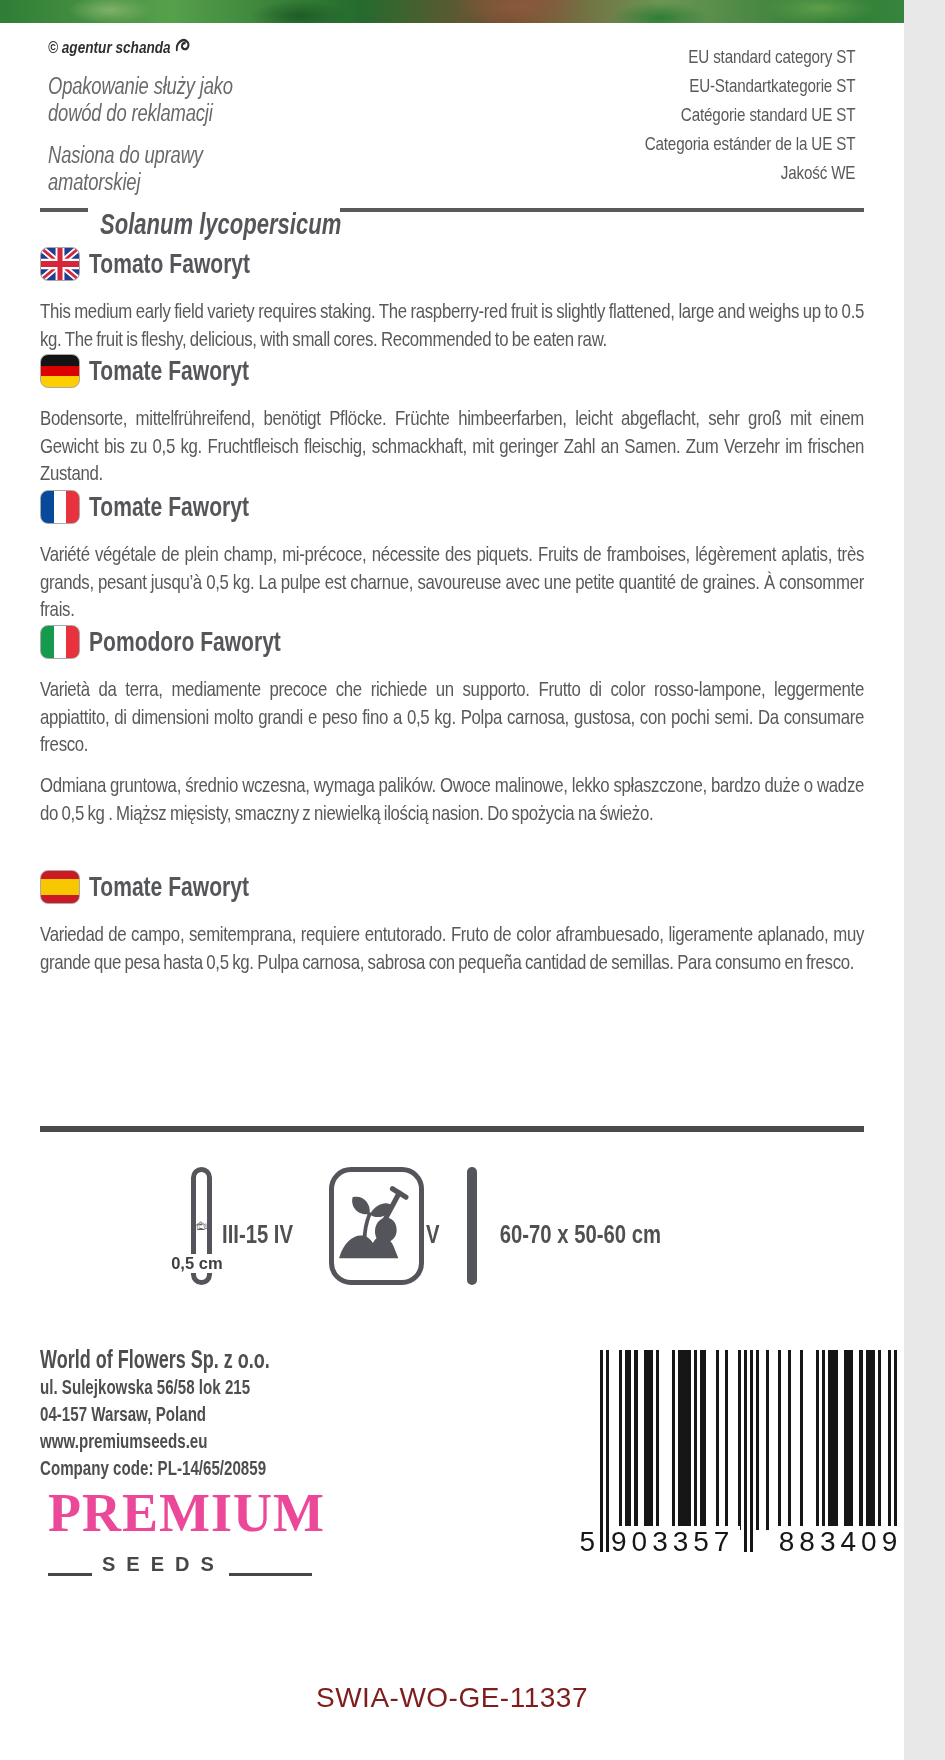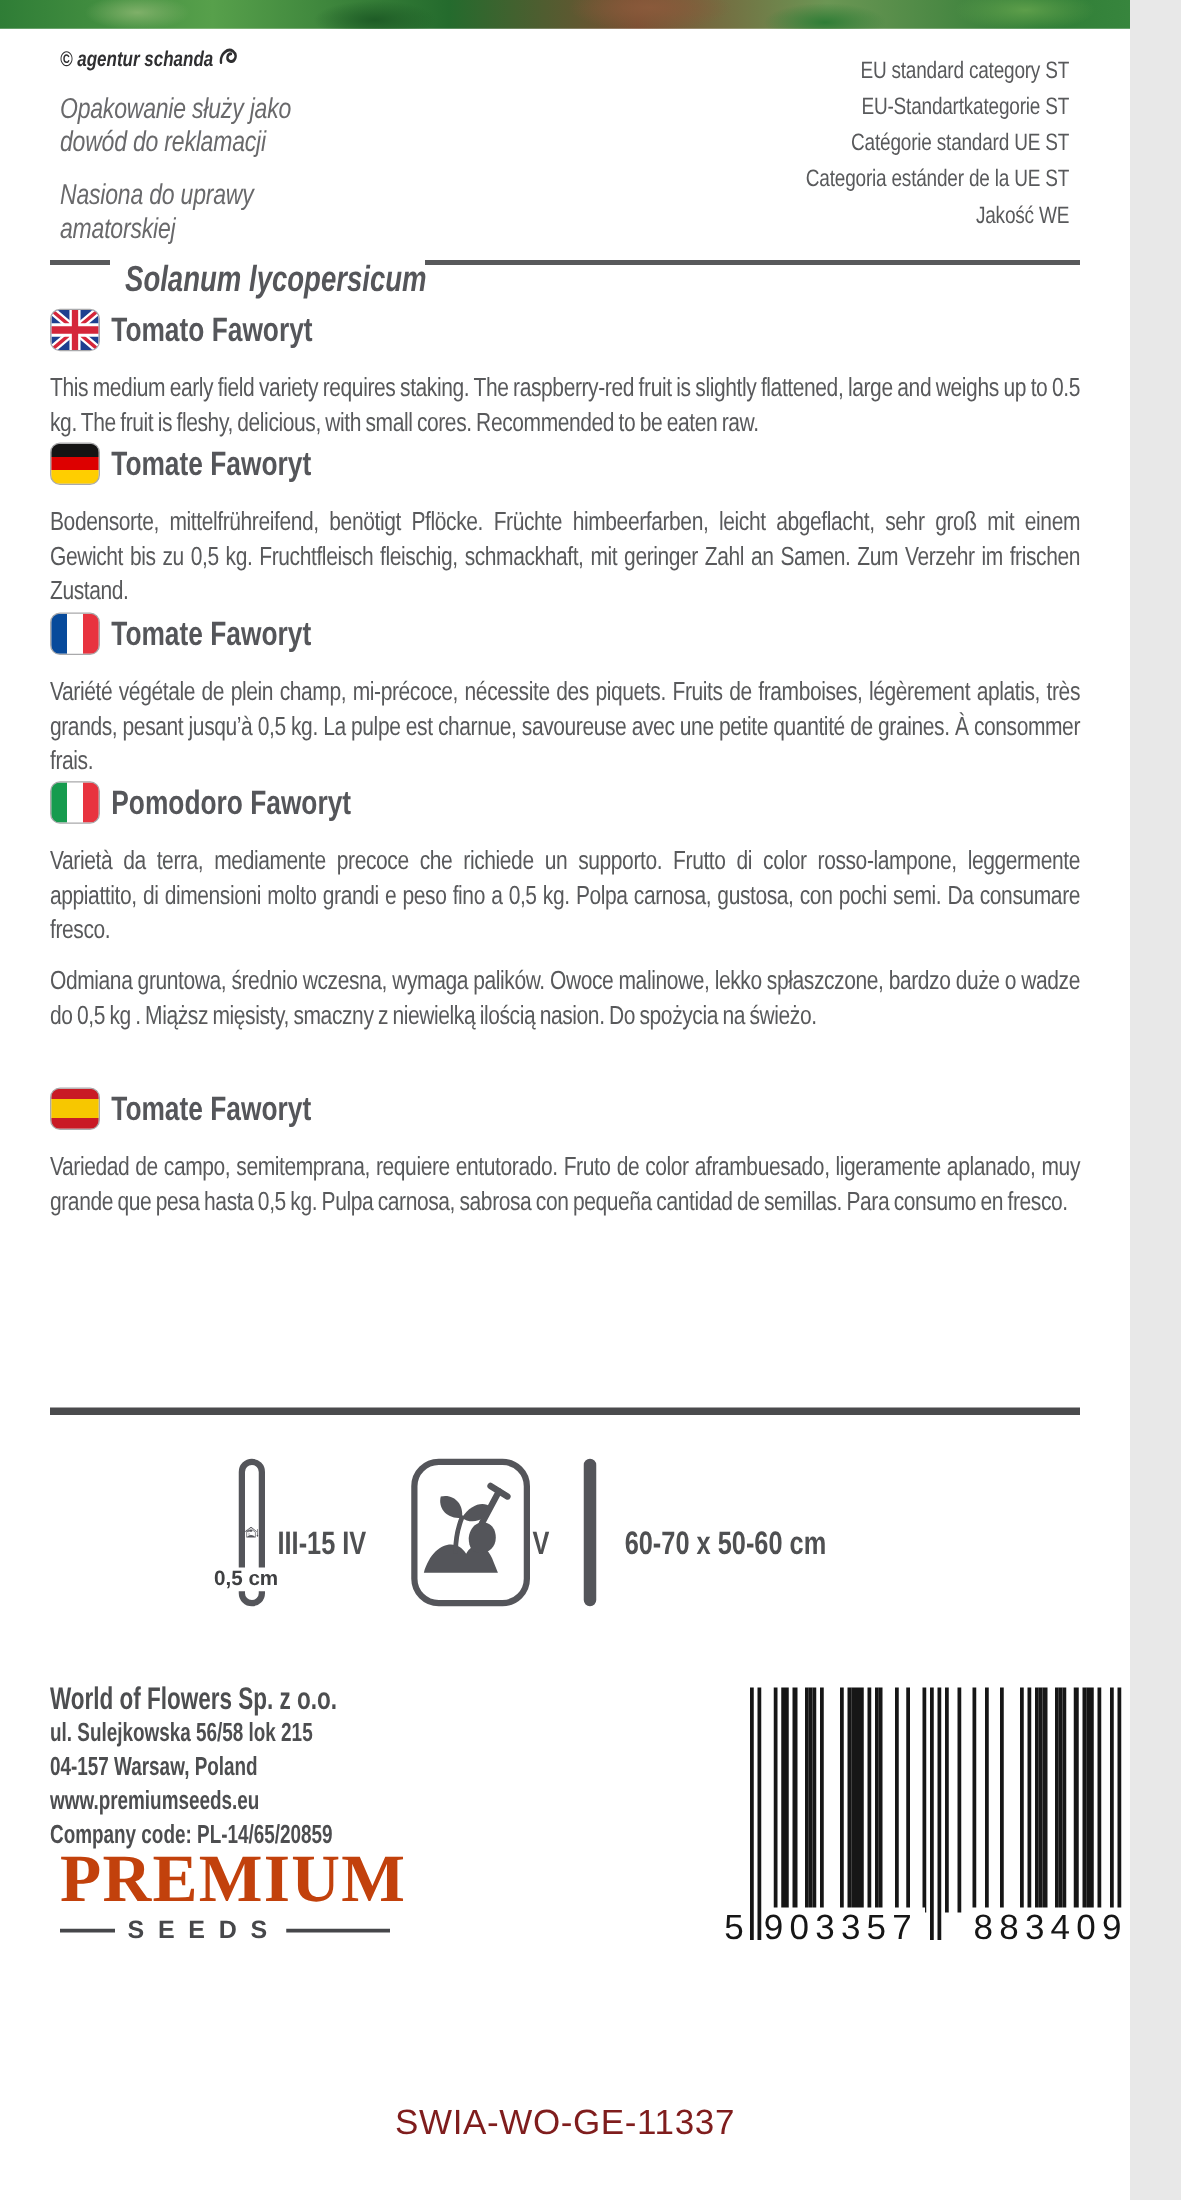--- a/index.html
+++ b/index.html
@@ -62,22 +62,22 @@
   .picto-label{margin-top:16px;font-size:26px;font-weight:bold;color:#4f5052;white-space:nowrap;
     transform:scaleX(0.78);}
 
   
   .company{position:absolute;left:40px;top:1345px;width:139%;transform:scaleX(0.72);transform-origin:left top;
     color:#4d4e50;}
   .company-name{font-size:25px;font-weight:bold;line-height:28px;}
   .company-line{font-size:21px;font-weight:bold;line-height:27px;}
   .brand{position:absolute;left:48px;top:1477px;width:264px;}
   .brand-name{font-family:"Liberation Serif",serif;font-weight:bold;font-size:54px;line-height:52px;
-    color:#c2410c;letter-spacing:1px;}
-  .brand-sub{display:flex;align-items:center;margin-top:4px;}
+    color:#ec4899;letter-spacing:1px;margin-top:10px;}
+  .brand-sub{display:flex;align-items:flex-end;margin-top:14px;}
   .bline{height:3px;background:#46474a;}
   .bline-left{width:44px;flex:none;margin-right:10px;}
   .bline-right{flex:1;margin-left:4px;}
   .brand-seeds{font-size:20px;font-weight:bold;color:#46474a;letter-spacing:11px;white-space:nowrap;}
 
   
   .barcode-wrap{position:absolute;left:600px;top:1350px;width:298px;height:215px;}
   .bars{display:flex;align-items:flex-start;height:202px;}
   .bc-mod{width:3.13px;height:180px;flex:none;}
   .bc-mod.on{background:#161616;}

